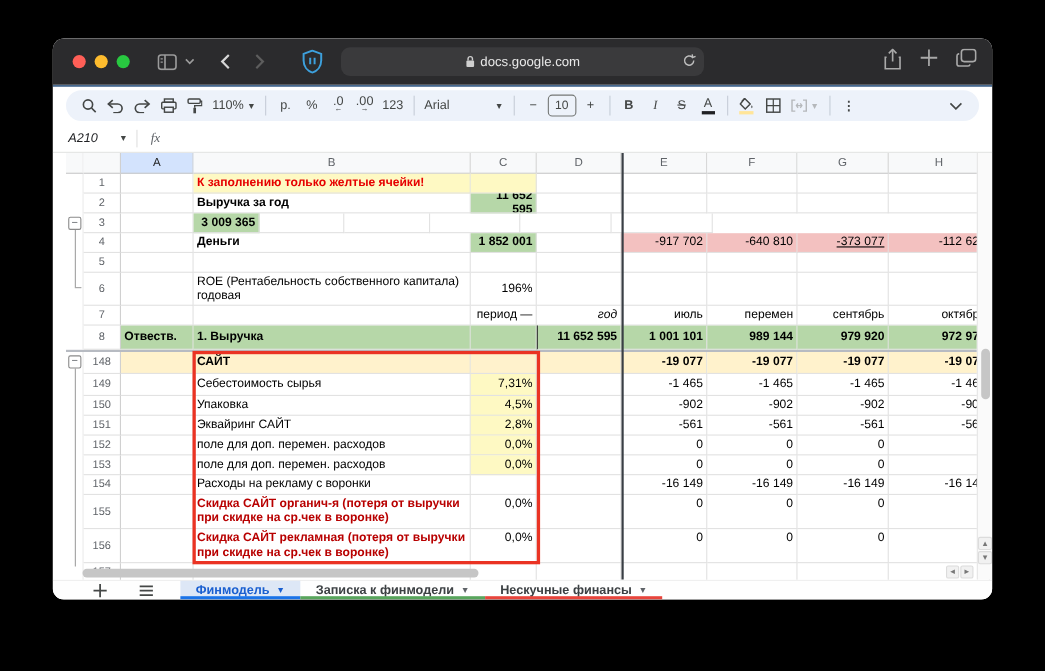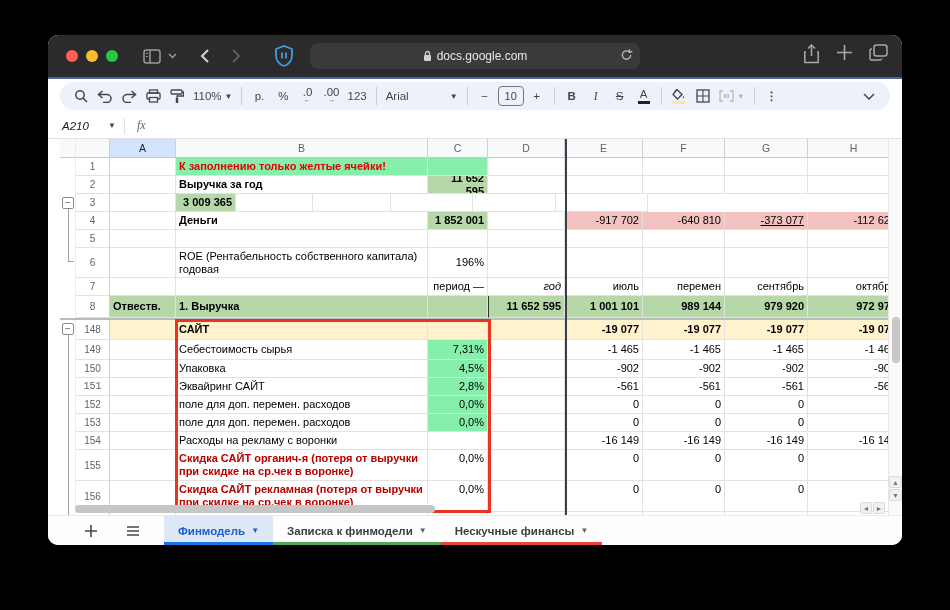--- a/index.html
+++ b/index.html
@@ -47,40 +47,40 @@
   .hcell { background:#f8f9fa; border-right:1px solid #d0d0d0; border-bottom:1px solid #c9c9c9;
            display:flex; align-items:center; justify-content:center; font-size:10.5px; color:#5f6368; }
   .hcell.sel { background:#d3e3fd; color:#1f1f1f; }
   .cell { border-right:1px solid #e2e2e2; border-bottom:1px solid #e2e2e2; display:flex; align-items:center;
           padding:0 3px; font-size:11px; color:#000; overflow:hidden; line-height:12.5px; }
   .num { justify-content:flex-end; text-align:right; }
   .b { font-weight:700; }
   .it { font-style:italic; }
   .top { align-items:flex-start; padding-top:2px; }
   .tred { color:#e60000; } .tdr { color:#b80000; }
-  .bg-y { background:#86efac; } .bg-g { background:#b6d7a8; } .bg-p { background:#f3c1c0; } .bg-c { background:#fff2cc; }
+  .bg-y { background:#fef9c3; } .bg-g { background:#b6d7a8; } .bg-p { background:#f3c1c0; } .bg-c { background:#fff2cc; }
   .bl { border-left:1px solid #333; }
   .frozen-div { height:2px; background:#b7bbc2; }
 
   .overlay { position:absolute; pointer-events:none; }
   .redbox { border:3px solid #ea3323; z-index:5; }
   .fcol-line { width:2px; background:#3a3f45; z-index:4; }
   .grp-box { position:absolute; width:12px; height:12px; border:1px solid #8a8a8a; border-radius:2px; background:#fff;
              color:#5f6368; font-size:10px; line-height:9px; text-align:center; z-index:3; pointer-events:auto; }
   .grp-line { position:absolute; width:1px; background:#a0a0a0; z-index:2; }
   .grp-elbow { position:absolute; width:6px; height:1px; background:#a0a0a0; z-index:2; }
 
   .vscroll { position:absolute; top:0; right:0; bottom:0; width:14px; background:#fafafa; border-left:1px solid #e6e6e6; z-index:6; }
   .vthumb { position:absolute; left:3px; top:178px; width:8px; height:46px; border-radius:4px; background:#c6c6c6; }
   .sarrow { position:absolute; width:12px; height:12px; background:#f1f1f1; border:1px solid #dcdcdc; border-radius:2px;
             color:#777; font-size:7px; display:flex; align-items:center; justify-content:center; }
   .hthumb { position:absolute; left:27px; bottom:2px; width:360px; height:8px; border-radius:4px; background:#c6c6c6; z-index:6; }
 
   
-  .tabbar { height:30px; background:#fefefe; border-top:1px solid #ececec; display:flex; align-items:stretch; padding-left:32px; flex:0 0 auto; }
+  .tabbar { height:18px; background:#fefefe; border-top:1px solid #ececec; display:flex; align-items:stretch; padding-left:32px; flex:0 0 auto; }
   .tabbar-ico { align-self:center; width:22px; height:22px; display:flex; align-items:center; justify-content:center; color:#444746; margin-right:20px; }
   .stab { position:relative; display:flex; align-items:center; gap:6px; padding:0 14px; font-size:11.5px; color:#3c4043; font-weight:700; }
   .stab .ul { position:absolute; left:0; right:0; bottom:0; height:3px; }
   .stab.active { background:#dde7f6; color:#1a5fd0; }
   .stab .tcaret { font-size:8px; color:#5f6368; }
 </style>
 </head>
 <body>
 
 <div class="window">
@@ -411,21 +411,21 @@
           <div class="cell" style="width: 252px; flex: 0 0 252px;">Упаковка</div>
           <div class="cell num bg-y" style="width: 60px; flex: 0 0 60px;">4,5%</div>
           <div class="cell" style="width: 77px; flex: 0 0 77px;"></div>
           <div class="cell num" style="width: 78px; flex: 0 0 78px;">-902</div>
           <div class="cell num" style="width: 82px; flex: 0 0 82px;">-902</div>
           <div class="cell num" style="width: 83px; flex: 0 0 83px;">-902</div>
           <div class="cell num" style="width: 92px; flex: 0 0 92px;">-902</div>
         </div>
         <div class="grid-row" style="height: 18px;">
           <div class="gut"></div>
-          <div class="rn" style="width: 34px; flex: 0 0 34px; font-family: Liberation Mono, monospace;">151</div>
+          <div class="rn" style="width: 34px; flex: 0 0 34px;">151</div>
           <div class="cell" style="width: 66px; flex: 0 0 66px;"></div>
           <div class="cell" style="width: 252px; flex: 0 0 252px;">Эквайринг САЙТ</div>
           <div class="cell num bg-y" style="width: 60px; flex: 0 0 60px;">2,8%</div>
           <div class="cell" style="width: 77px; flex: 0 0 77px;"></div>
           <div class="cell num" style="width: 78px; flex: 0 0 78px;">-561</div>
           <div class="cell num" style="width: 82px; flex: 0 0 82px;">-561</div>
           <div class="cell num" style="width: 83px; flex: 0 0 83px;">-561</div>
           <div class="cell num" style="width: 92px; flex: 0 0 92px;">-561</div>
         </div>
         <div class="grid-row" style="height: 18px;">

